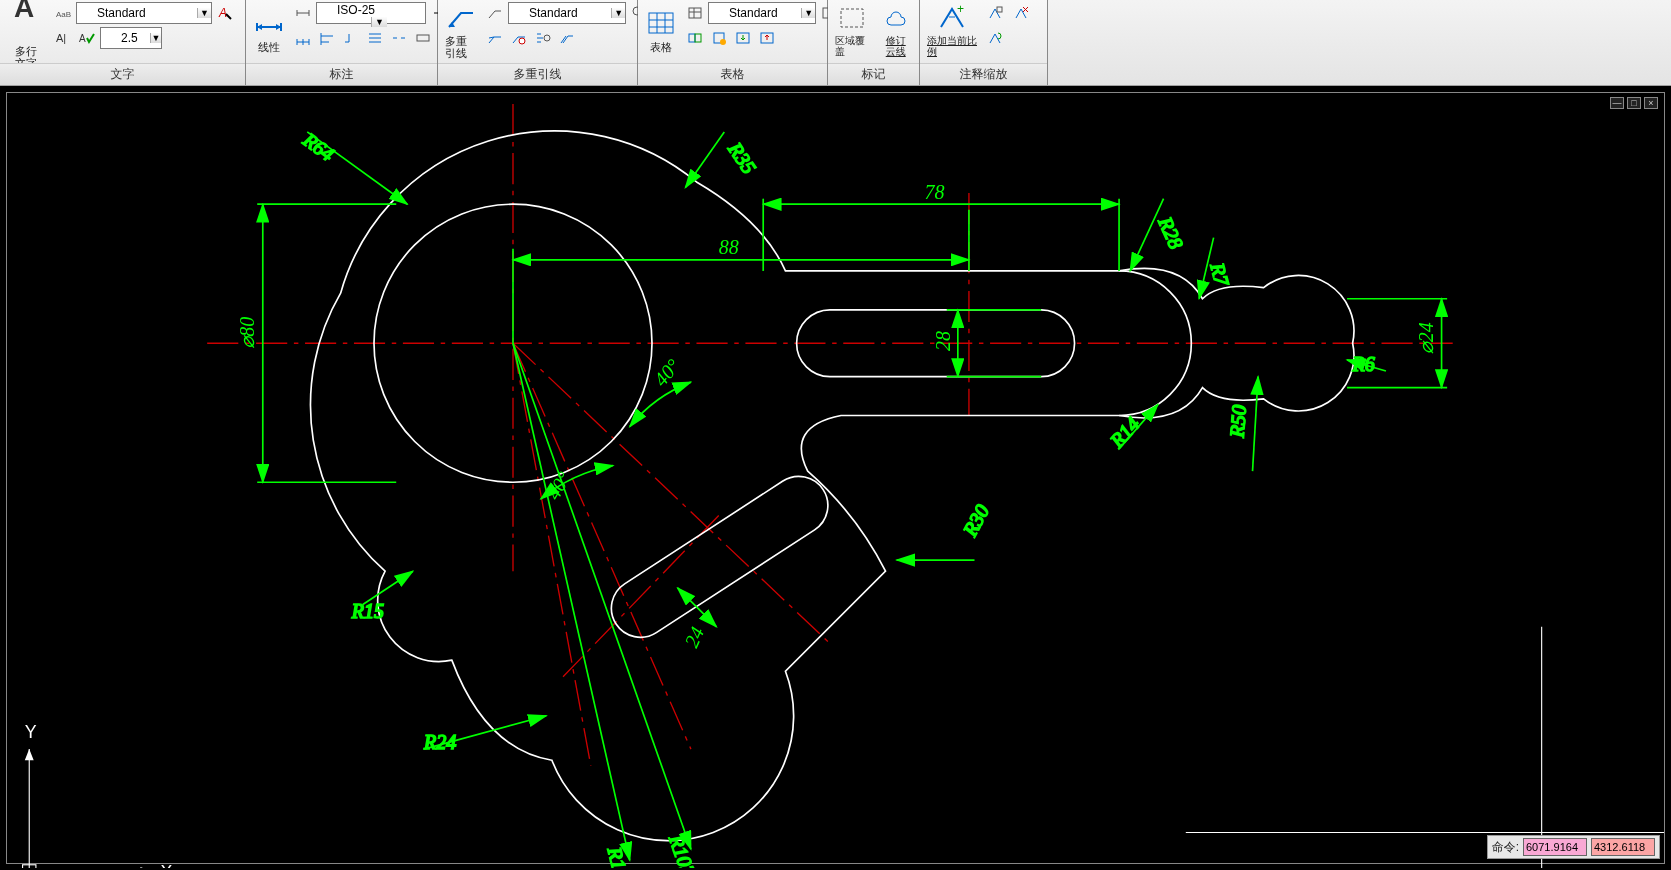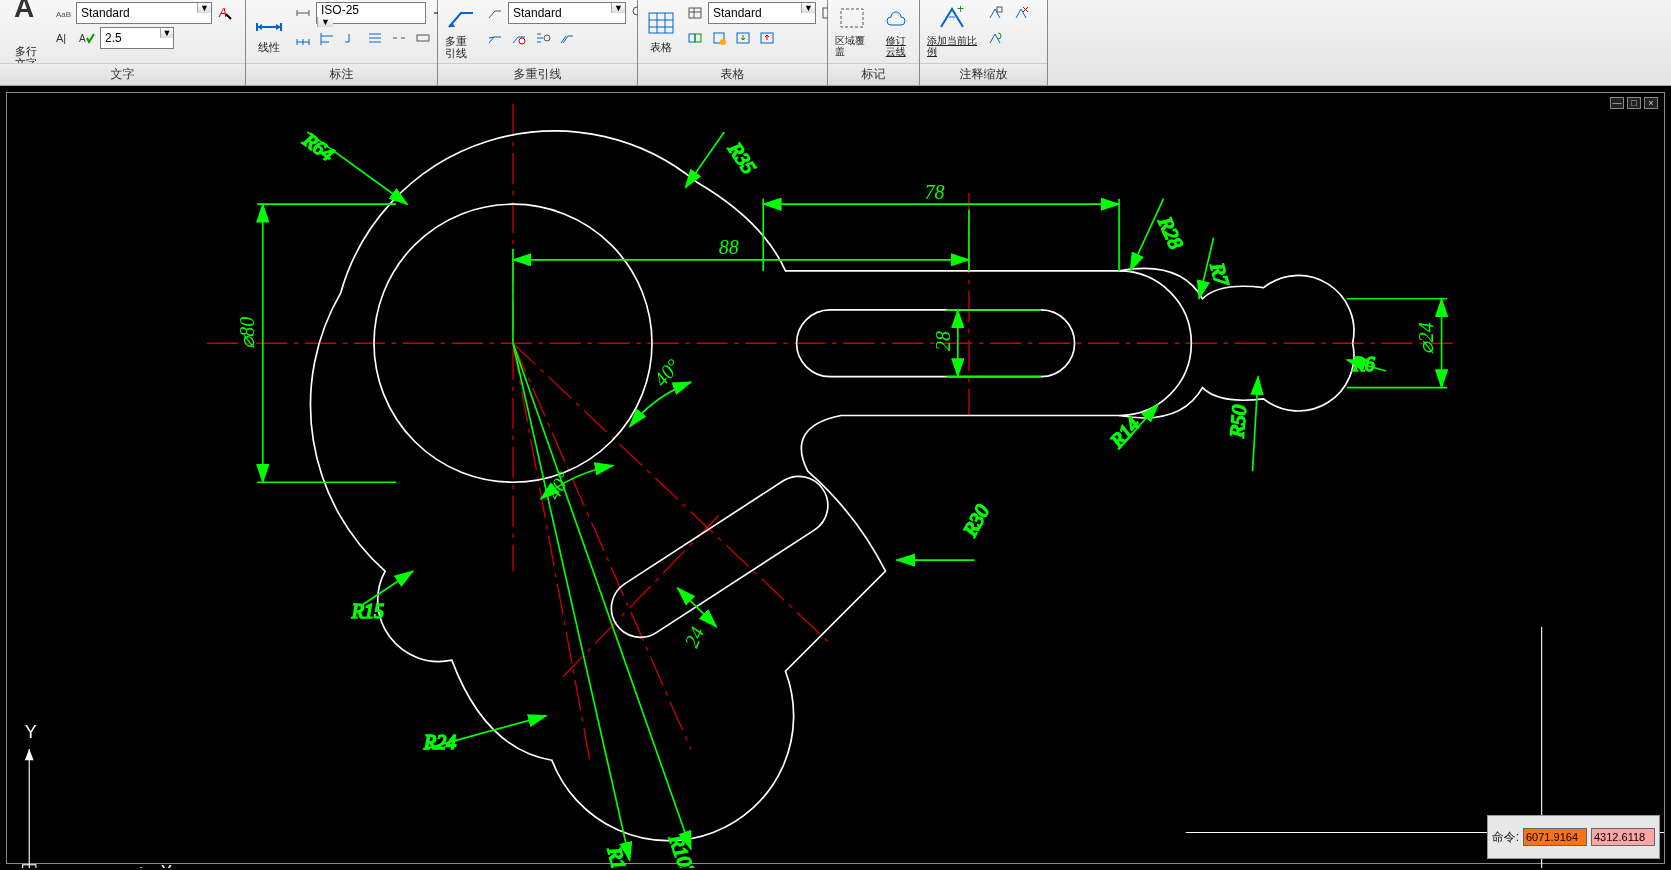--- a/index.html
+++ b/index.html
@@ -7,41 +7,41 @@
   
   
   .ribbon { display: flex; height: 86px; background: linear-gradient(#f3f3f3,#e4e4e4); border-bottom: 1px solid #a0a0a0;}
   .panel { display:flex; flex-direction: column; border-right:1px solid #888; padding: 2px 4px 0 4px; background: linear-gradient(#f8f8f8,#e6e6e6);}
   .panel-body { flex:1; display:flex; align-items:flex-start; gap:4px; }
   .panel-title { text-align:center; font-size:12px; color:#313131; padding:2px 0; background: linear-gradient(#eee,#ddd); margin: 0 -4px; border-top:1px solid #ccc;}
   .big-btn { display:flex; flex-direction:column; align-items:center; justify-content:center; width:44px; height:56px; padding:2px; border:1px solid transparent; font-size:11px; color:#222; }
   .big-btn .glyph{width:32px;height:32px;display:flex;align-items:center;justify-content:center;}
   .big-btn .lbl{margin-top:2px; line-height:1.1;}
   .small-row{display:flex; gap:2px;}
-  .combo { display:flex; align-items:flex-start; height:22px; background:#fff; border:1px solid #7b7b7b;}
+  .combo { display:flex; align-items:center; height:22px; background:#fff; border:1px solid #7b7b7b;padding-left:16px;}
   .combo input{border:none;outline:none;font-size:12px; padding:0 4px; height:20px; width:100%; background:transparent;}
   .combo .dd{width:16px; text-align:center; border-left:1px solid #aaa; font-size:9px; background:linear-gradient(#fdfdfd,#dcdcdc);}
   .icon-btn{width:22px;height:22px;display:flex;align-items:center;justify-content:center;border:1px solid transparent;}
   .small-icon{width:16px;height:16px;}
   .stack { display:flex; flex-direction:column; gap:3px; }
   
   
   .canvas-wrap{ position:relative; width:100%; height:784px; background:#000; overflow:hidden; border:2px solid #000;}
   .canvas-inner{position:absolute; inset:4px; border:1px solid #888; background:#000;}
   svg.drawing{position:absolute;inset:0;}
   
   
   .wctrl{position:absolute; top:4px; right:6px; display:flex; gap:3px;}
   .wctrl span{width:14px;height:12px;background:#222;border:1px solid #888;color:#ccc;font-size:9px;display:flex;align-items:center;justify-content:center;}
   
   
-  .status{position:absolute;right:4px;bottom:4px;display:flex;gap:4px;align-items:center;background:#e8e8e8;padding:12px 4px;border:1px solid #999;}
+  .status{position:absolute;right:4px;bottom:4px;display:flex;gap:4px;align-items:center;background:#e8e8e8;padding:2px 4px;border:1px solid #999;}
   .status .label{font-size:12px;color:#222;}
   .status .coord-in{width:64px;height:18px;font-size:11px;border:1px solid #666;background:#fca5a5;padding:0 2px;}
-  .status .coord-in.sel{background:#f97316;}
+  .status .coord-in.sel{background:#f9a8d4;}
   
   
   .dim-text{ font: italic 18px "Times New Roman", serif; fill:#00ff00; }
   .green { stroke:#00ff00; stroke-width:1.5; fill:none; }
   .white { stroke:#fff; stroke-width:1.5; fill:none; }
   .red   { stroke:#c00; stroke-width:1.2; fill:none; stroke-dasharray:28 6 4 6;}
 </style>
 </head>
 <body>
 
@@ -81,21 +81,21 @@
               <svg class="small-icon" viewBox="0 0 16 16">
                 <text x="1" y="12" font-size="11" fill="#333">A|</text>
               </svg>
             </span>
           <span class="icon-btn">
               <svg class="small-icon" viewBox="0 0 16 16">
                 <text x="0" y="12" font-size="10" fill="#333">A</text>
                 <path d="M8 8 L10 12 L15 4" stroke="#090" stroke-width="2" fill="none"></path>
               </svg>
             </span>
-          <div class="combo" style="width:74px;">
+          <div class="combo" style="width:62px;">
             <input value="2.5" style="">
             <div class="dd">▼</div>
           </div>
         </div>
       </div>
     </div>
     <div class="panel-title">文字</div>
   </div>
 
   <div class="panel" style="width:192px;">

